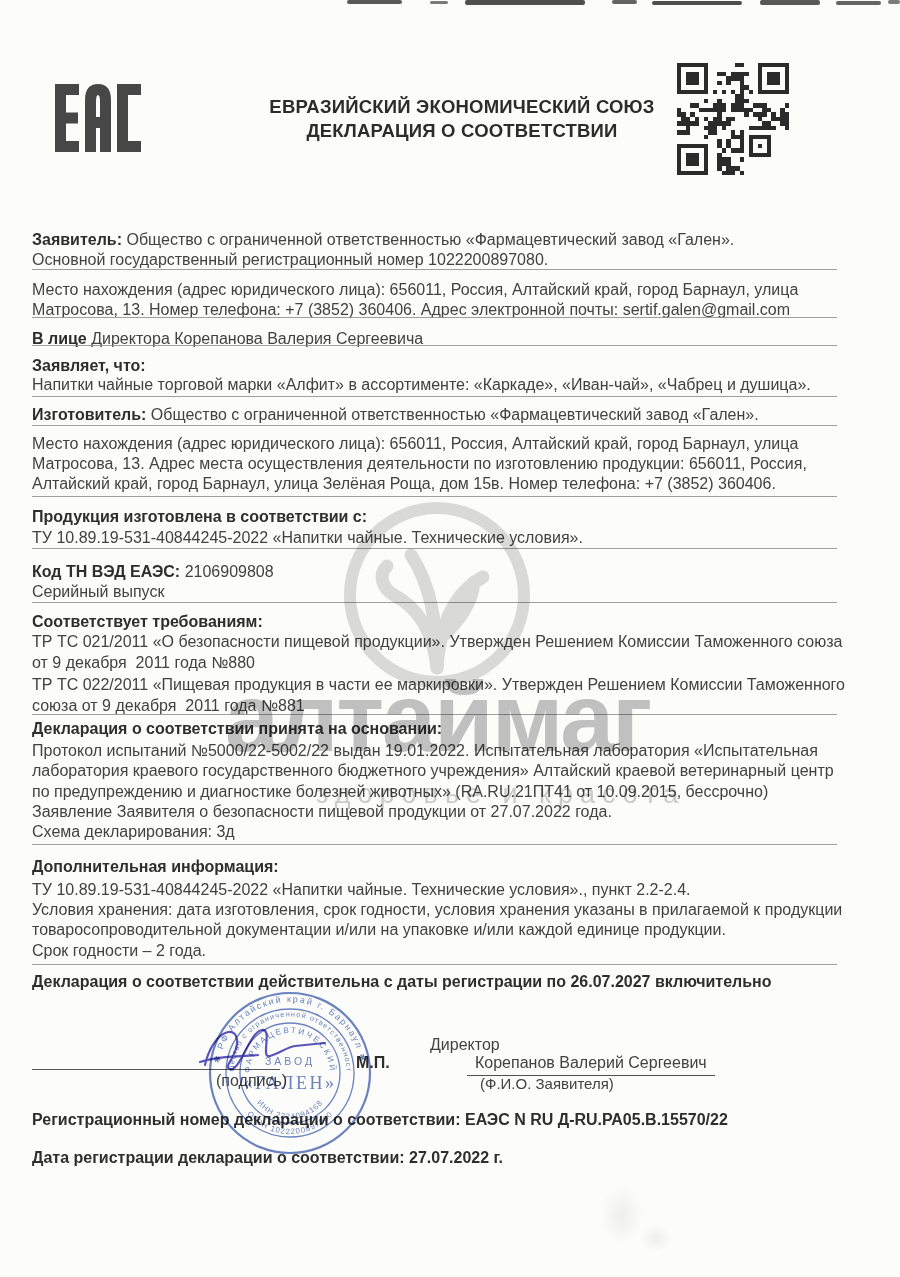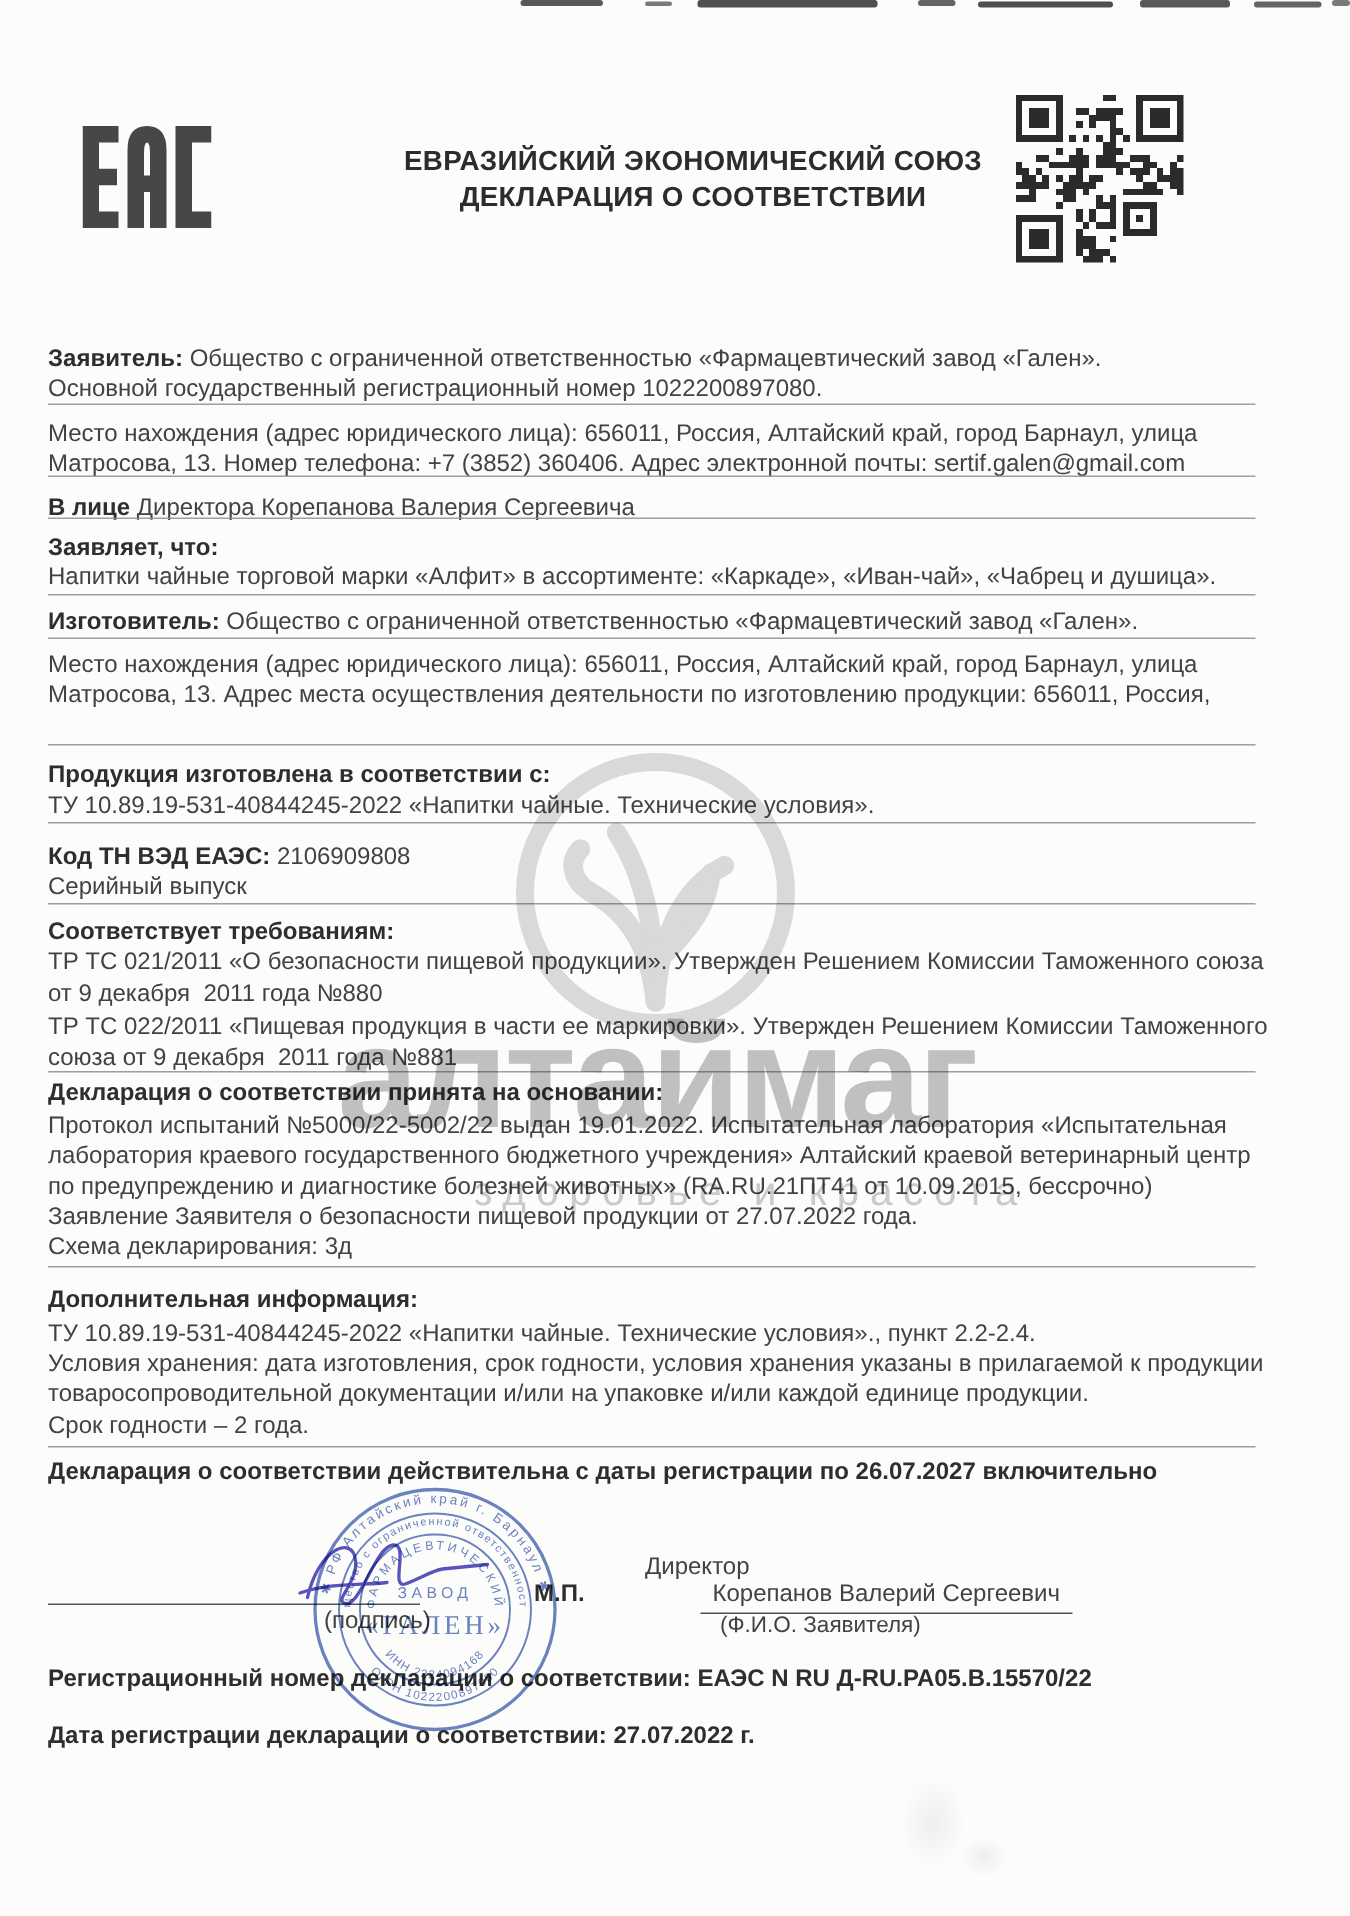--- a/index.html
+++ b/index.html
@@ -338,20 +338,21 @@
 
   <div class="ln b" style="top:356px">Заявляет, что:</div>
   <div class="ln" style="top:375px">Напитки чайные торговой марки «Алфит» в ассортименте: «Каркаде», «Иван-чай», «Чабрец и душица».</div>
   <div class="rule" style="top:396px"></div>
 
   <div class="ln" style="top:405px"><span class="b">Изготовитель:</span><span> Общество с ограниченной ответственностью «Фармацевтический завод «Гален».</span></div>
   <div class="rule" style="top:425px"></div>
 
   <div class="ln" style="top:434px">Место нахождения (адрес юридического лица): 656011, Россия, Алтайский край, город Барнаул, улица</div>
   <div class="ln" style="top:454px">Матросова, 13. Адрес места осуществления деятельности по изготовлению продукции: 656011, Россия,</div>
+  <div class="ln" style="top:474px">Алтайский край, город Барнаул, улица Зелёная Роща, дом 15в. Номер телефона: +7 (3852) 360406.</div>
   <div class="rule" style="top:496px"></div>
 
   <div class="ln b" style="top:507px">Продукция изготовлена в соответствии с:</div>
   <div class="ln" style="top:528px">ТУ 10.89.19-531-40844245-2022 «Напитки чайные. Технические условия».</div>
   <div class="rule" style="top:548px"></div>
 
   <div class="ln" style="top:562px"><span class="b">Код ТН ВЭД ЕАЭС:</span><span> 2106909808</span></div>
   <div class="ln" style="top:582px">Серийный выпуск</div>
   <div class="rule" style="top:602px"></div>
 

